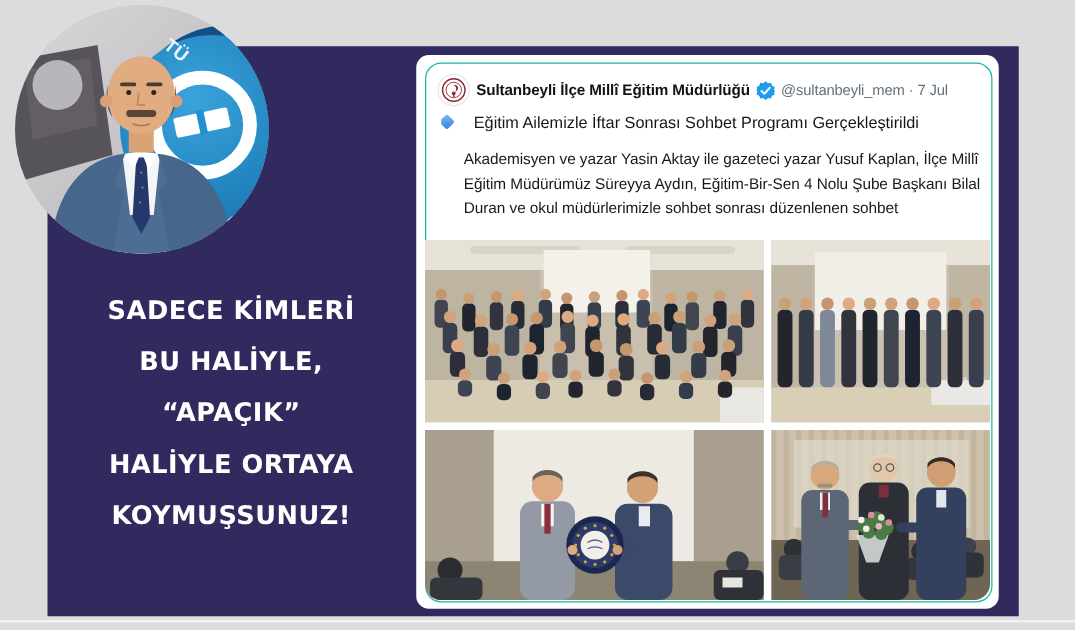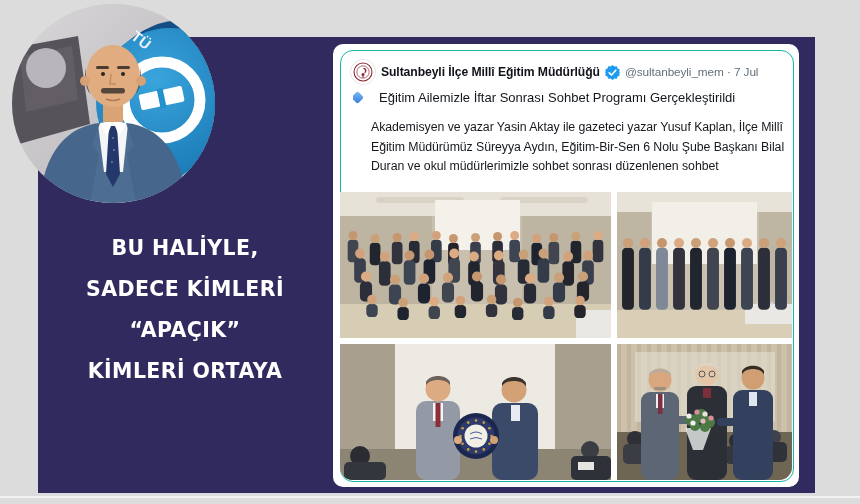--- a/index.html
+++ b/index.html
@@ -99,24 +99,25 @@
         <circle cx="91" cy="70" r="2" fill="#2c2620"></circle>
           <circle cx="111" cy="70" r="2" fill="#2c2620"></circle>
         <path d="M99,70 L98,80 L104,80" fill="none" stroke="#c08c62" stroke-width="1.5"></path>
         <rect x="89" y="84" width="24" height="5.5" rx="2.7" fill="#57473a"></rect>
         <path d="M94,95 Q101,98 108,95" fill="none" stroke="#b37a55" stroke-width="1.5"></path>
       </g>
     </svg>
   </div>
 
   <div class="headline" style="color: rgb(255, 255, 255);">
+    <div>SADECE KİMLERİ</div>
     <div>BU HALİYLE,</div>
-    <div>SADECE KİMLERİ</div>
     <div>“APAÇIK”</div>
-    <div>KİMLERİ ORTAYA</div>
+    <div>HALİYLE ORTAYA</div>
+    <div>KOYMUŞSUNUZ!</div>
   </div>
 
   <div class="card">
     <div class="tweet-frame">
 
       <div class="tweet-header">
         <div class="avatar">
           <svg width="24" height="24" viewBox="0 0 24 24">
             <circle cx="12" cy="12" r="12" fill="#ffffff"></circle>
             <circle cx="12" cy="12" r="9" fill="none" stroke="#8c2b35" stroke-width="1.1"></circle>
@@ -136,21 +137,21 @@
         <span class="meta">@sultanbeyli_mem · 7 Jul</span>
       </div>
 
       <div class="tweet-title">
         <span class="diamond"></span>
         <span>Eğitim Ailemizle İftar Sonrası Sohbet Programı Gerçekleştirildi</span>
       </div>
 
       <div class="tweet-body">
         <div>Akademisyen ve yazar Yasin Aktay ile gazeteci yazar Yusuf Kaplan, İlçe Millî</div>
-        <div>Eğitim Müdürümüz Süreyya Aydın, Eğitim-Bir-Sen 6 Nolu Şube Başkanı Bilal</div>
+        <div>Eğitim Müdürümüz Süreyya Aydın, Eğitim-Bir-Sen 4 Nolu Şube Başkanı Bilal</div>
         <div>Duran ve okul müdürlerimizle sohbet sonrası düzenlenen sohbet</div>
       </div>
 
       <div class="photo-grid">
         <svg id="ph1" viewBox="0 0 271 146">
             <rect x="0" y="0" width="271" height="146" fill="#c8bfae"></rect>
             <rect x="0" y="0" width="271" height="24" fill="#e7e2d8"></rect>
             <rect x="36" y="5" width="88" height="6" rx="3" fill="#d9d3c6"></rect>
             <rect x="160" y="5" width="88" height="6" rx="3" fill="#d9d3c6"></rect>
             <rect x="0" y="24" width="92" height="92" fill="#bdb4a1"></rect>

